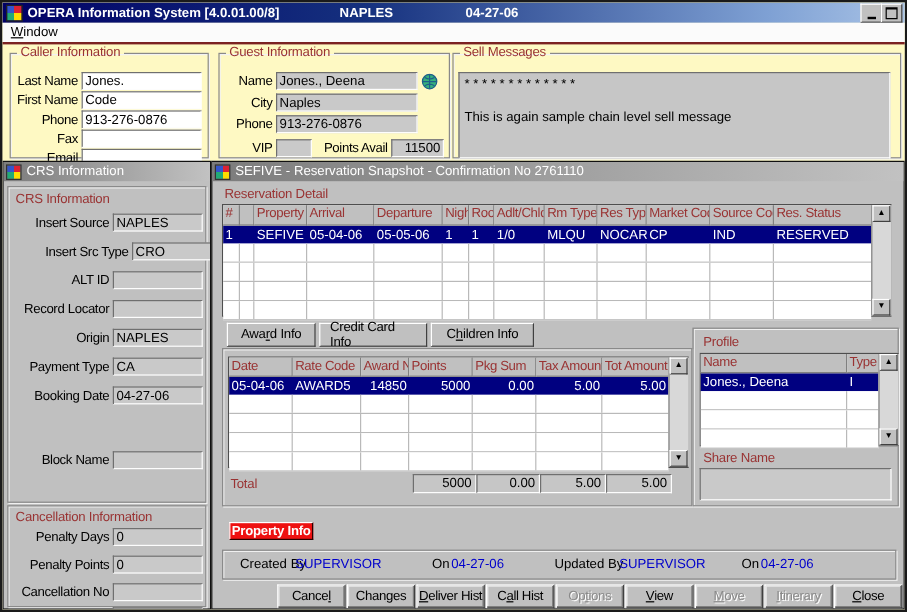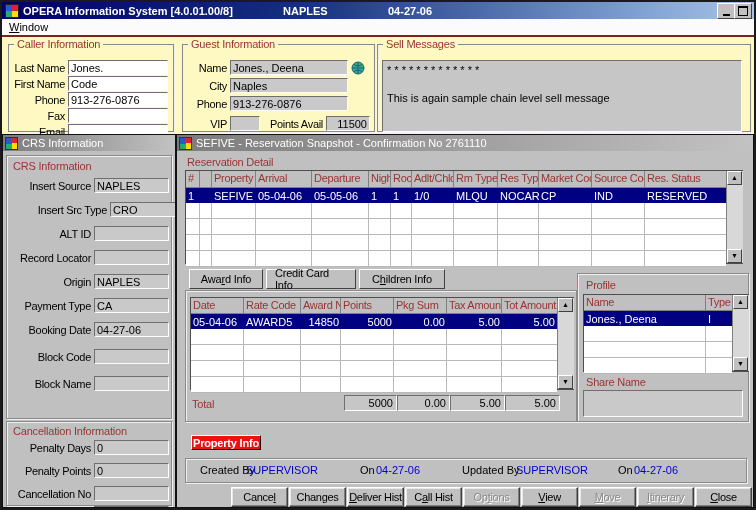--- a/index.html
+++ b/index.html
@@ -196,24 +196,20 @@
           <span class="lbl" style="width:82px;">Origin</span>
           <div class="fld" style="width:75px;margin-left:3px;">NAPLES</div>
         </div>
       <div class="row" style="left:2px;top:142px;">
           <span class="lbl" style="width:82px;">Payment Type</span>
           <div class="fld" style="width:75px;margin-left:3px;">CA</div>
         </div>
       <div class="row" style="left:2px;top:166px;justify-content:flex-end;">
           <span class="lbl" style="width:82px;">Booking Date</span>
           <div class="fld" style="width:75px;margin-left:3px;">04-27-06</div>
-        </div>
-      <div class="row" style="left:2px;top:193px;">
-          <span class="lbl" style="width:82px;">Block Code</span>
-          <div class="fld" style="width:75px;margin-left:3px;"></div>
         </div>
       <div class="row" style="left:2px;top:220px;">
           <span class="lbl" style="width:82px;">Block Name</span>
           <div class="fld" style="width:75px;margin-left:3px;"></div>
         </div>
     </div>
     <div class="gbox" style="left:3px;top:286px;width:166px;height:85px;">
       <div class="ghead" style="left:6px;top:3px;">Cancellation Information</div>
       <div class="row" style="left:2px;top:18px;">
           <span class="lbl" style="width:82px;">Penalty Days</span>

